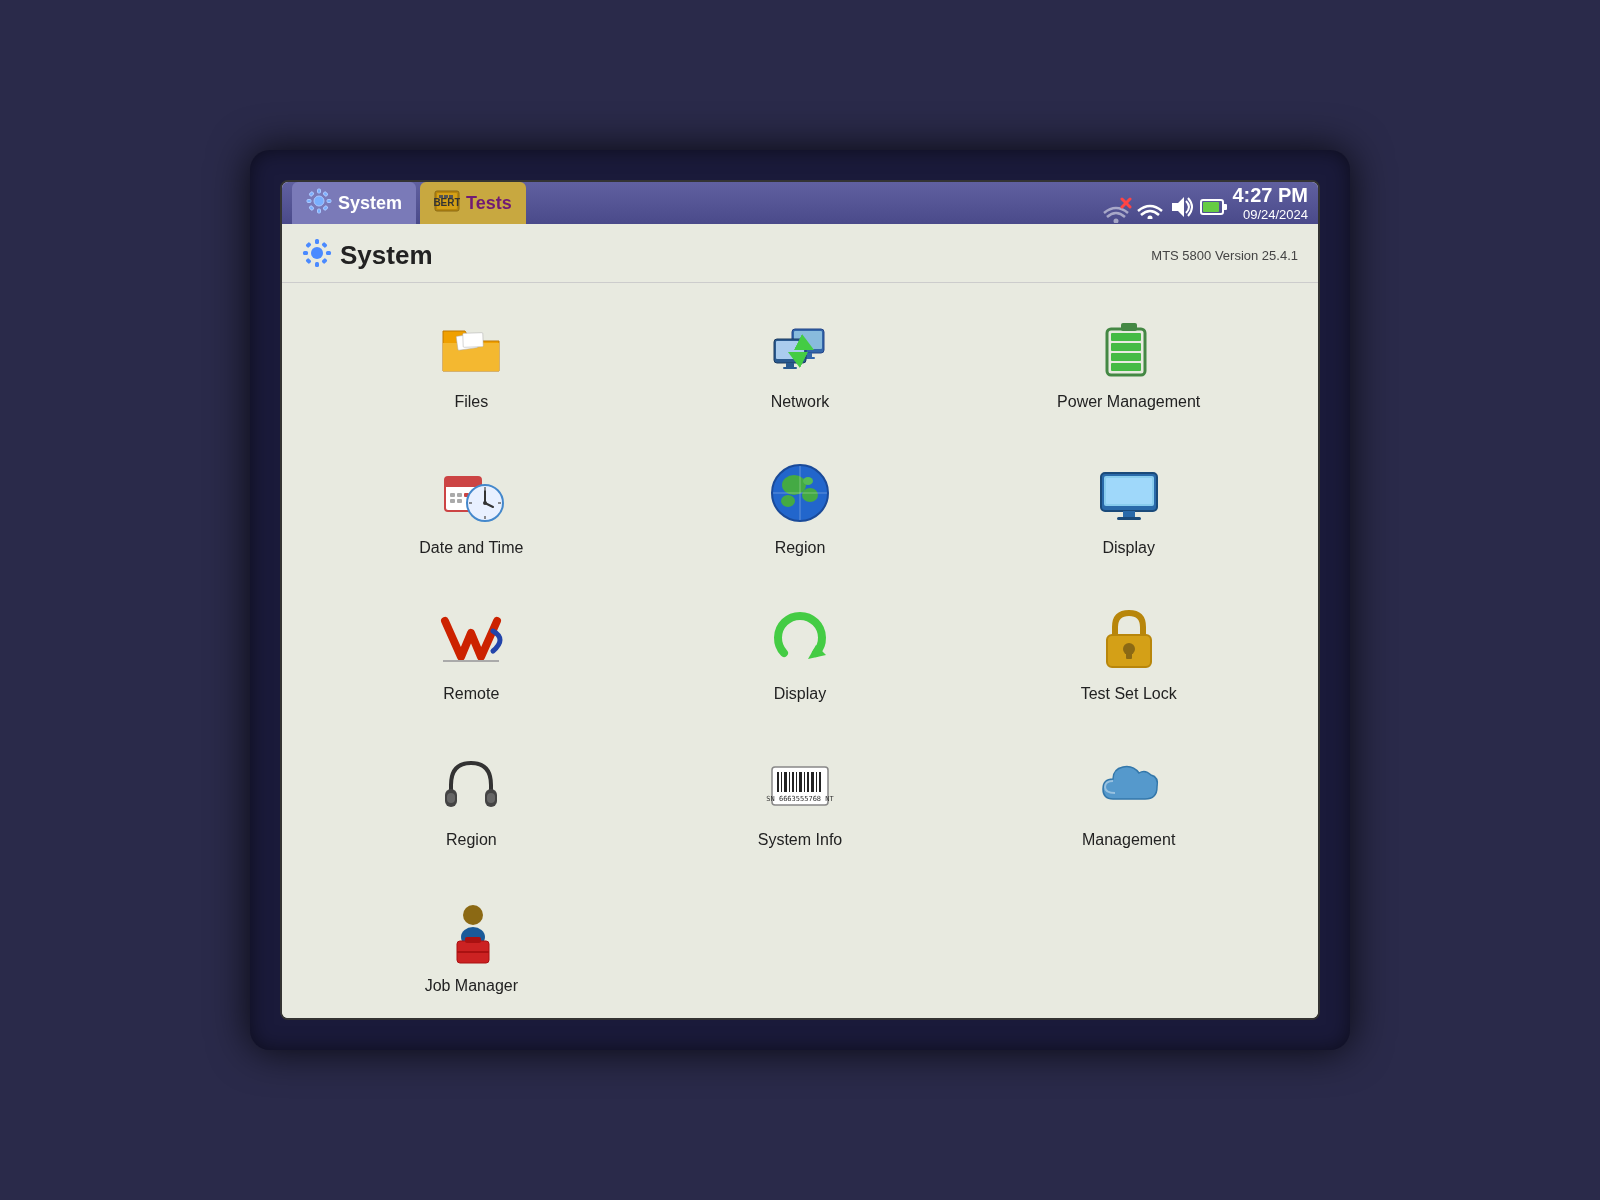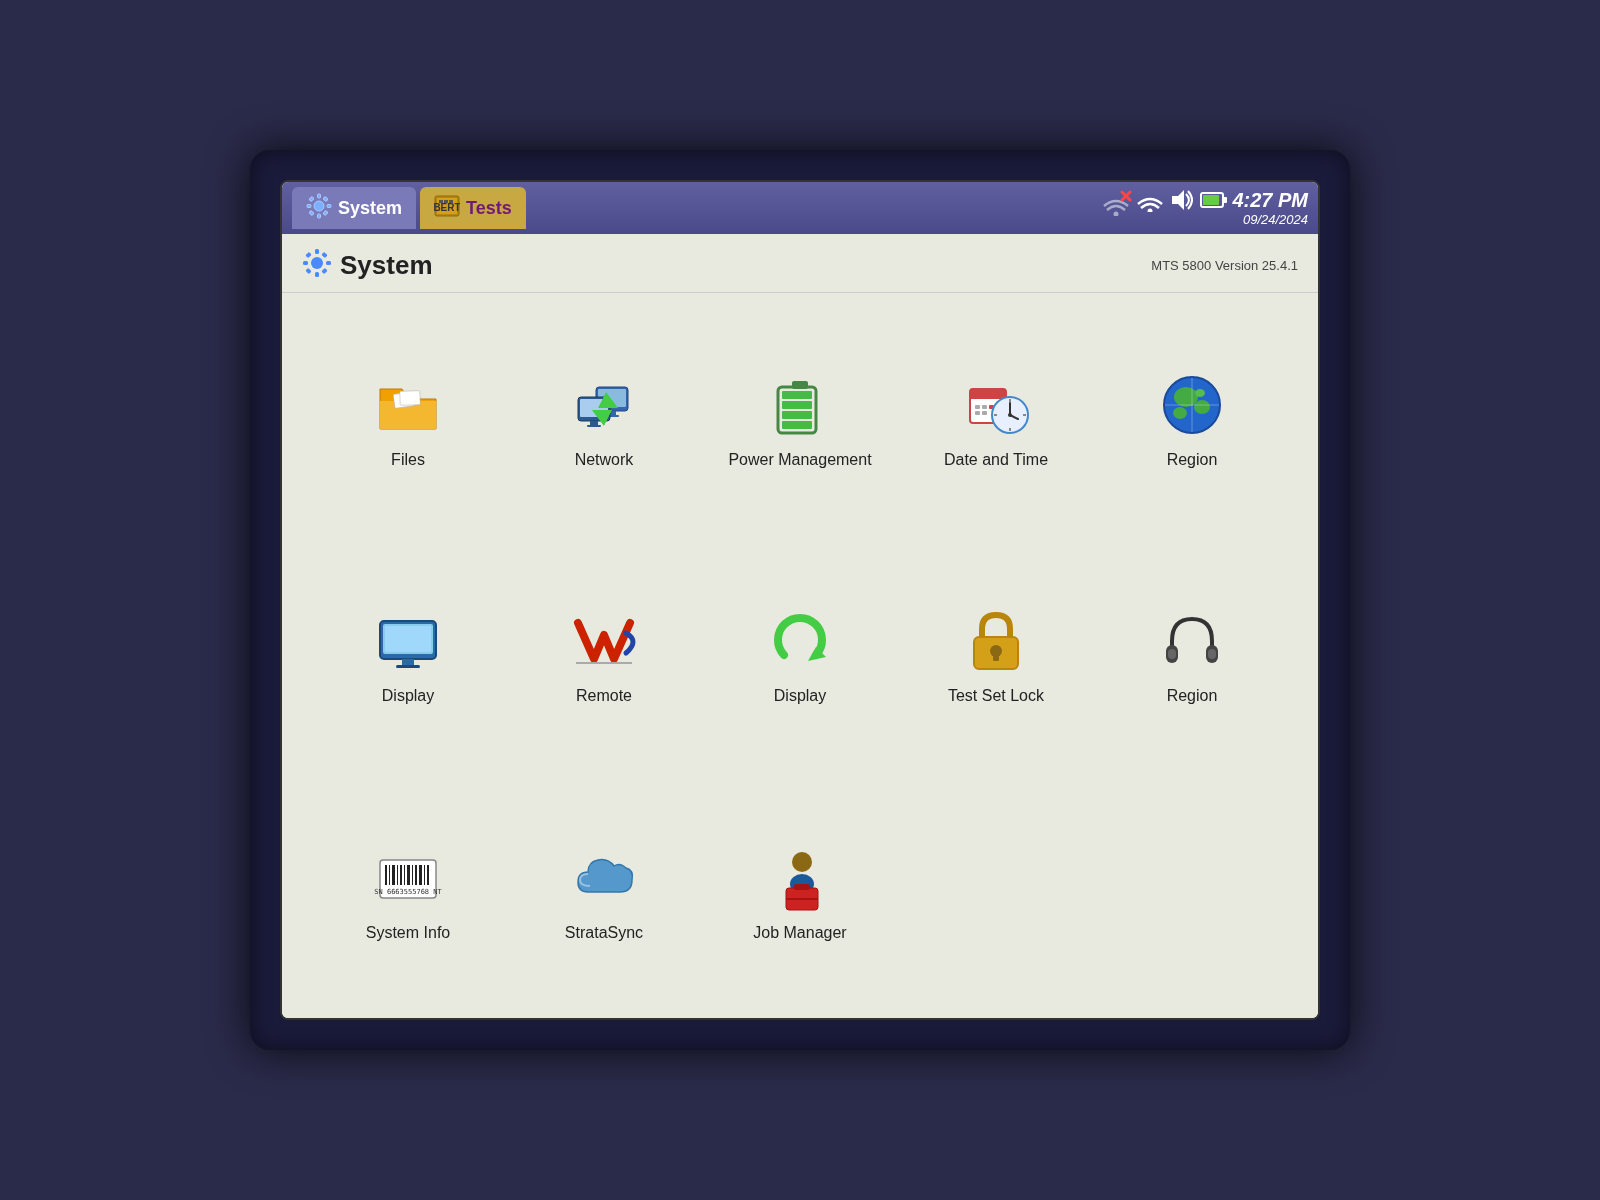--- a/index.html
+++ b/index.html
@@ -55,24 +55,23 @@
       background: #7a7ab8;
       color: white;
     }
     .tab.inactive {
       background: #c8a840;
       color: #701a75;
     }
     .title-bar-right {
       margin-left: auto;
       display: flex;
-      align-items: flex-start;
+      align-items: flex-end;
       gap: 4px;
       color: white;
-      font-style: italic;
     }
     .time-block {
       text-align: right;
       color: white;
       line-height: 1.2;
     }
     .time-text {
       font-size: 20px;
       font-weight: bold;
     }
@@ -106,22 +105,22 @@
     .content {
       flex: 1;
       background: #e8eae0;
       display: flex;
       flex-direction: column;
       padding: 10px 30px 10px 30px;
       gap: 0;
     }
     .icon-grid {
       display: grid;
-      grid-template-columns: repeat(5, 1fr);
-      gap: 4px;
+      grid-template-columns: repeat(3, 1fr);
+      gap: 10px;
       flex: 1;
     }
     .grid-item {
       display: flex;
       flex-direction: column;
       align-items: center;
       justify-content: center;
       padding: 18px 10px;
       cursor: pointer;
       border-radius: 8px;
@@ -432,21 +431,21 @@
           <span class="grid-item-label">System Info</span>
         </div>
 
         <div class="grid-item">
           <svg class="icon-svg" viewBox="0 0 72 72">
 
             <path d="M20 50 Q10 50 10 40 Q10 30 20 30 Q20 20 30 18 Q40 16 46 24 Q52 20 58 26 Q66 28 64 38 Q64 50 52 50 Z" fill="#5599cc" stroke="#3377aa" stroke-width="1.5"></path>
 
             <path d="M22 44 Q12 44 12 38 Q12 32 20 32" stroke="rgba(255,255,255,0.4)" stroke-width="2" fill="none"></path>
           </svg>
-          <span class="grid-item-label">StrataSync</span>
+          <span class="grid-item-label">Management</span>
         </div>
 
         <div class="grid-item">
           <svg class="icon-svg" viewBox="0 0 72 72">
 
             <circle cx="38" cy="20" r="10" fill="#8B6914"></circle>
 
             <ellipse cx="38" cy="42" rx="12" ry="10" fill="#1a5a99"></ellipse>
 
             <rect x="22" y="46" width="32" height="22" rx="3" fill="#cc2222" stroke="#aa1111" stroke-width="1"></rect>

